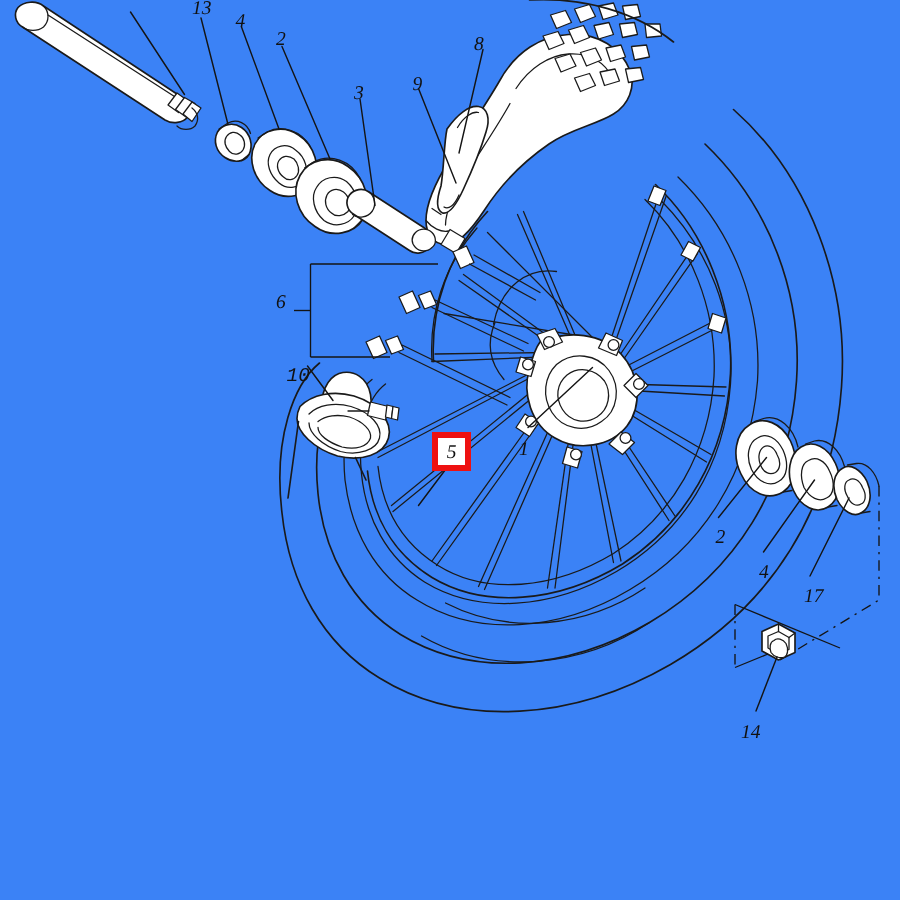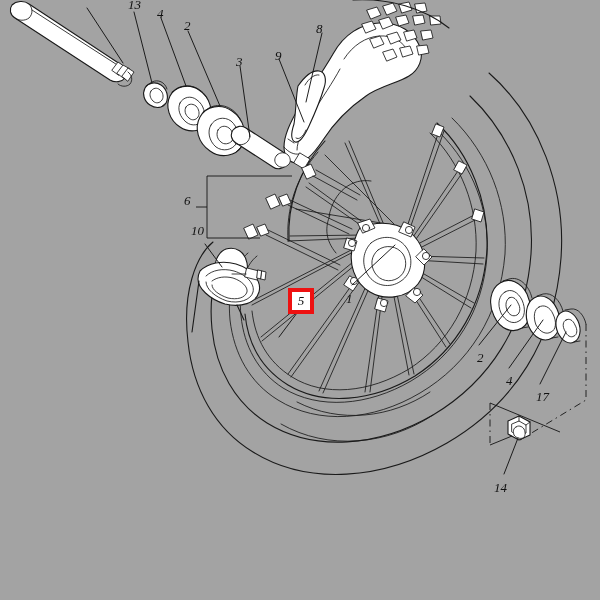--- a/index.html
+++ b/index.html
@@ -8,21 +8,21 @@
     padding: 0;
     background: #ffffff;
   }
   body {
     font-family: "Liberation Serif", serif;
   }
   #diagram-root {
     position: relative;
     width: 600px;
     height: 600px;
-    background: #a3a3a3;
+    background: #3b82f6;
     overflow: hidden;
   }
   #diagram-svg {
     position: absolute;
     left: 0;
     top: 0;
     width: 600px;
     height: 600px;
     display: block;
   }
@@ -397,21 +397,21 @@
 
   </svg>
 
   <div class="callout" style="left:128px; top:-2px;">13</div>
   <div class="callout" style="left:157px; top:7px;">4</div>
   <div class="callout" style="left:184px; top:19px;">2</div>
   <div class="callout" style="left:236px; top:55px;">3</div>
   <div class="callout" style="left:275px; top:49px;">9</div>
   <div class="callout" style="left:316px; top:22px;">8</div>
   <div class="callout" style="left:184px; top:194px;">6</div>
-  <div class="callout" style="left:191px; top:224px;">10</div>
+  <div class="callout" style="left:191px; top:244px;font-family:Liberation Mono, monospace;">10</div>
   <div class="callout" style="left:346px; top:292px;">1</div>
   <div class="callout" style="left:477px; top:351px;">2</div>
   <div class="callout" style="left:506px; top:374px;">4</div>
   <div class="callout" style="left:536px; top:390px;">17</div>
   <div class="callout" style="left:494px; top:481px;">14</div>
 
   <div class="callout-highlight" style="left:288px; top:288px;">
     <span class="hl-num">5</span>
   </div>
 

